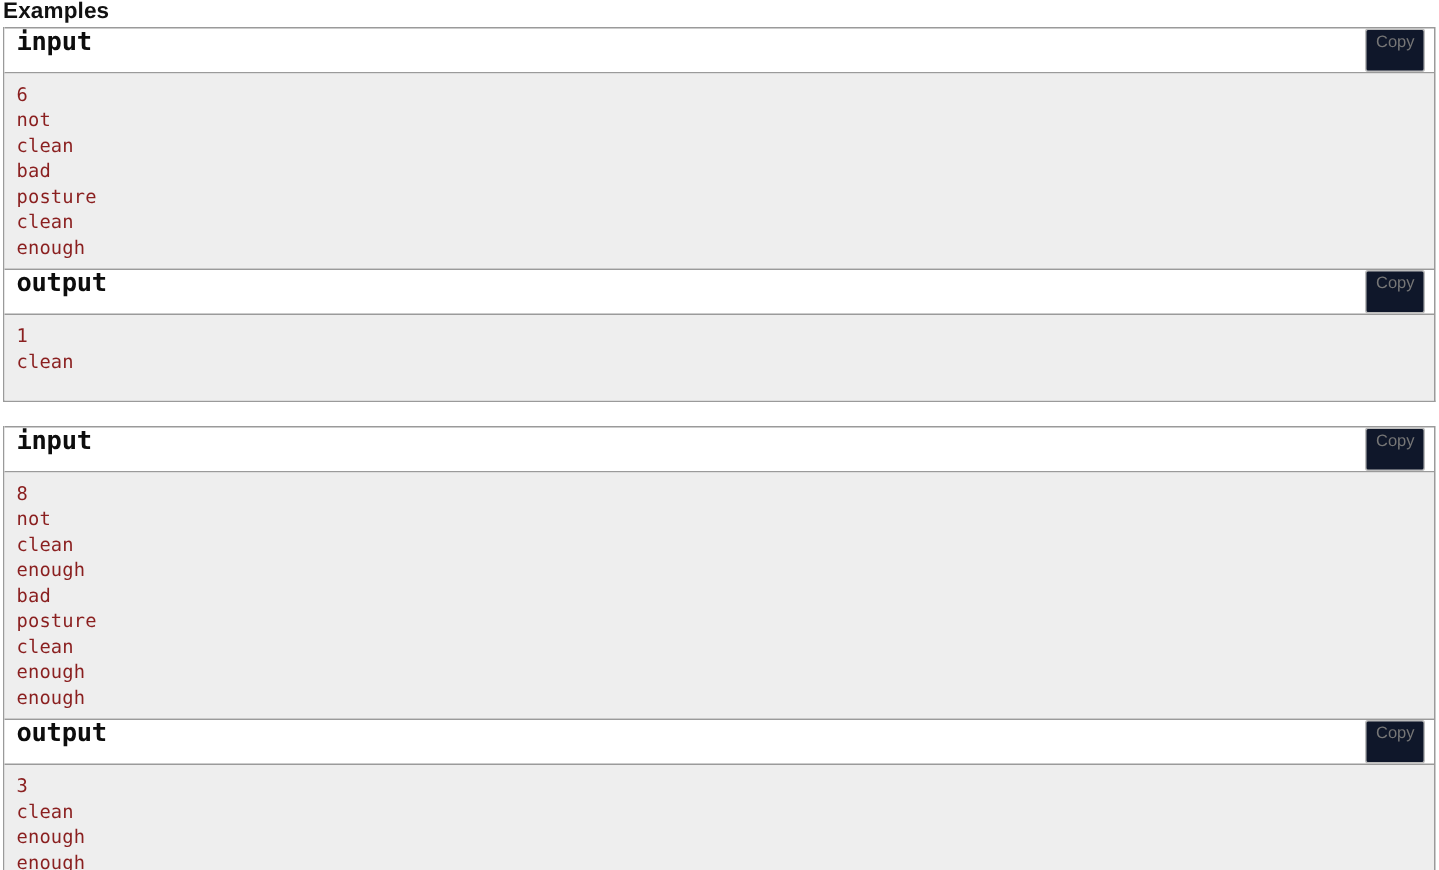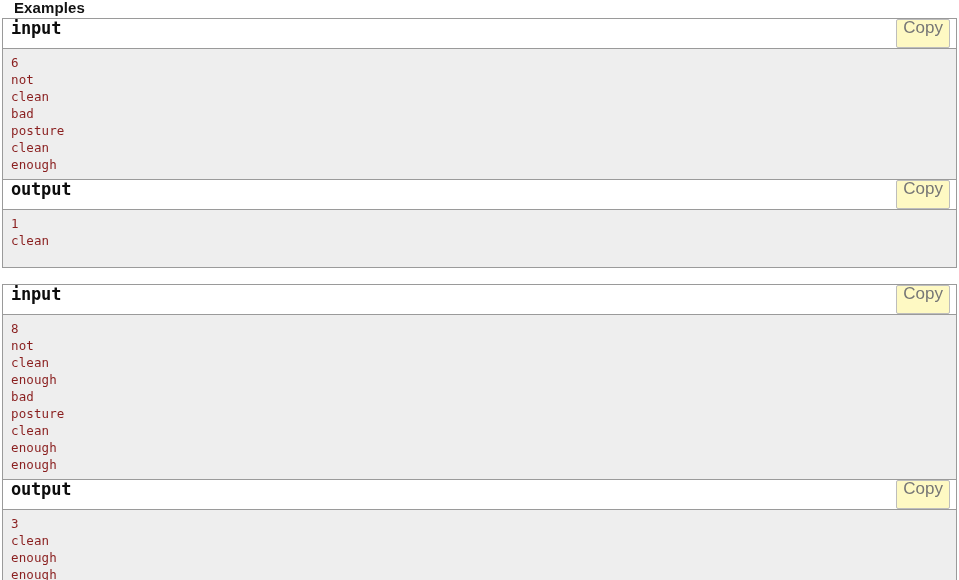--- a/index.html
+++ b/index.html
@@ -22,21 +22,21 @@
     position: relative;
     overflow: hidden;
   }
   .section-title {
     font-family: "Liberation Sans", sans-serif;
     font-size: 15px;
     font-weight: bold;
     color: #111111;
     line-height: 16px;
     margin: 0;
-    padding: 0 0 2px 14px;
+    padding: 0 0 2px 2px;
     letter-spacing: 0.1px;
   }
   .examples-wrap {
     padding: 0;
     margin: 0;
   }
   .example-block {
     margin: 0 2px 16px 2px;
     border: 1px solid #9a9a9a;
     border-top: none;
@@ -59,23 +59,23 @@
   .io-title {
     font-family: "DejaVu Sans Mono", "Liberation Mono", monospace;
     font-size: 17px;
     font-weight: bold;
     color: #0d0d0d;
     line-height: 18px;
     letter-spacing: -0.2px;
   }
   .copy-btn {
     font-family: "Liberation Sans", sans-serif;
-    font-size: 17px;
+    font-size: 11px;
     color: #767676;
-    background: #fef9c3;
+    background: #0f172a;
     border: 1px solid #bdbdbd;
     border-radius: 2px;
     padding: 2px 6px 17px 6px;
     line-height: 12px;
     cursor: pointer;
     user-select: none;
   }
   .io-body {
     background: #eeeeee;
     padding: 5px 8px 6px 8px;

